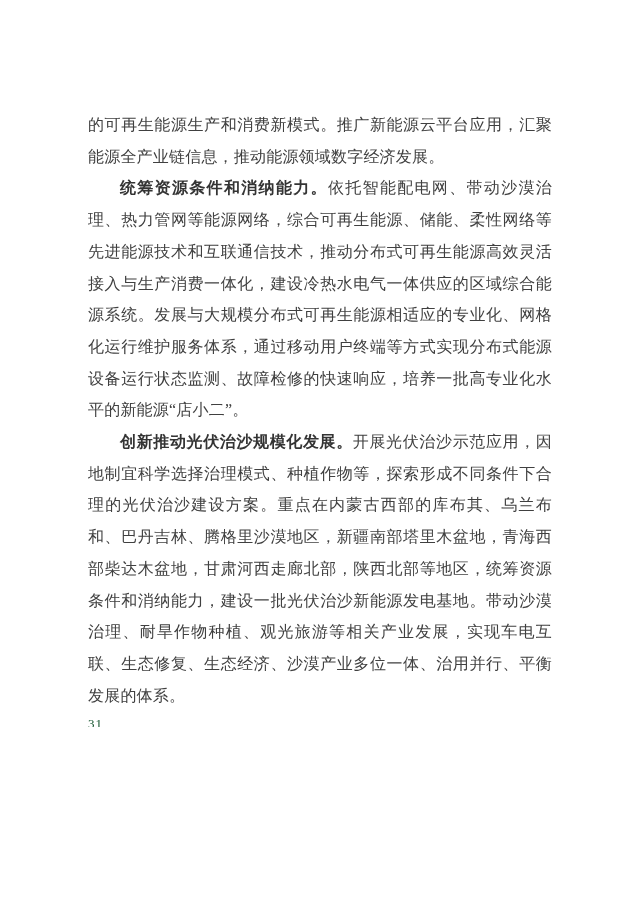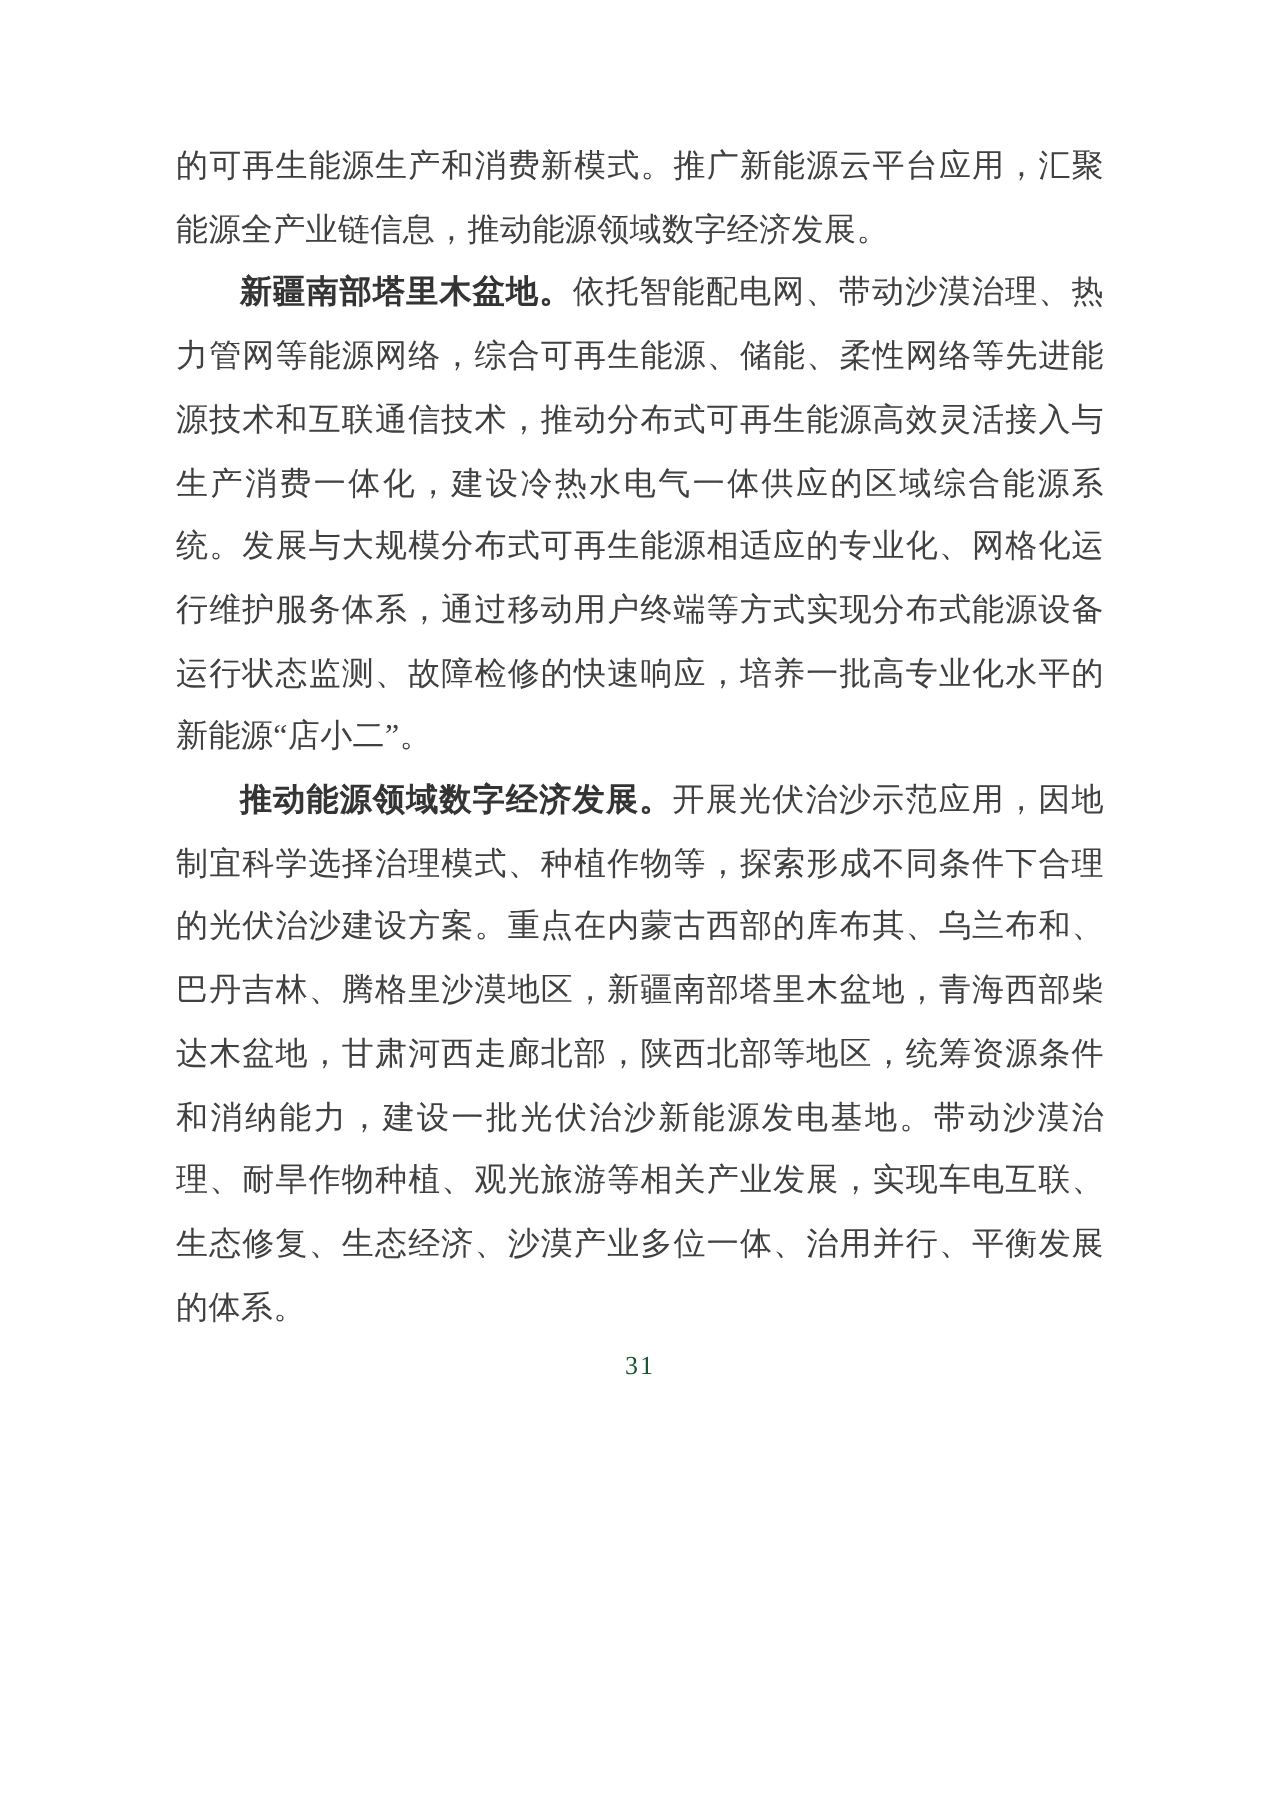--- a/index.html
+++ b/index.html
@@ -11,21 +11,21 @@
     width: 640px;
     height: 905px;
     font-family: "Liberation Serif", "DejaVu Serif", serif;
   }
   .page {
     position: relative;
     box-sizing: border-box;
     width: 640px;
     height: 727px;
     background: #ffffff;
-    padding: 68px 88px 0 88px;
+    padding: 109px 88px 0 88px;
     overflow: hidden;
   }
   .text-block {
     width: 464px;
   }
   .para {
     margin: 0;
     font-size: 16px;
     line-height: 31.7px;
     color: #404040;
@@ -36,30 +36,30 @@
   }
   .para.indent {
     text-indent: 32px;
   }
   .para .lead {
     font-weight: bold;
     color: #343434;
   }
   .page-number {
     margin-top: 4px;
-    text-align: center;
+    text-align: left;
     font-size: 13px;
     line-height: 18px;
     color: #14532d;
     letter-spacing: 1px;
   }
 </style>
 </head>
 <body>
 
 <div class="page">
   <div class="text-block">
     <p class="para"><span class="lead"></span><span>的可再生能源生产和消费新模式。推广新能源云平台应用，汇聚能源全产业链信息，推动能源领域数字经济发展。</span></p>
-    <p class="para indent"><span class="lead">新疆南部塔里木盆地。</span><span>依托智能配电网、带动沙漠治理、热力管网等能源网络，综合可再生能源、储能、柔性网络等先进能源技术和互联通信技术，推动分布式可再生能源高效灵活接入与生产消费一体化，建设冷热水电气一体供应的区域综合能源系统。发展与大规模分布式可再生能源相适应的专业化、网格化运行维护服务体系，通过移动用户终端等方式实现分布式能源设备运行状态监测、故障检修的快速响应，培养一批高专业化水平的新能源“店小二”。</span></p>
-    <p class="para indent"><span class="lead">推动能源领域数字经济发展。</span><span>开展光伏治沙示范应用，因地制宜科学选择治理模式、种植作物等，探索形成不同条件下合理的光伏治沙建设方案。重点在内蒙古西部的库布其、乌兰布和、巴丹吉林、腾格里沙漠地区，新疆南部塔里木盆地，青海西部柴达木盆地，甘肃河西走廊北部，陕西北部等地区，统筹资源条件和消纳能力，建设一批光伏治沙新能源发电基地。带动沙漠治理、耐旱作物种植、观光旅游等相关产业发展，实现车电互联、生态修复、生态经济、沙漠产业多位一体、治用并行、平衡发展的体系。</span></p>
+    <p class="para indent"><span class="lead">统筹资源条件和消纳能力。</span><span>依托智能配电网、带动沙漠治理、热力管网等能源网络，综合可再生能源、储能、柔性网络等先进能源技术和互联通信技术，推动分布式可再生能源高效灵活接入与生产消费一体化，建设冷热水电气一体供应的区域综合能源系统。发展与大规模分布式可再生能源相适应的专业化、网格化运行维护服务体系，通过移动用户终端等方式实现分布式能源设备运行状态监测、故障检修的快速响应，培养一批高专业化水平的新能源“店小二”。</span></p>
+    <p class="para indent"><span class="lead">创新推动光伏治沙规模化发展。</span><span>开展光伏治沙示范应用，因地制宜科学选择治理模式、种植作物等，探索形成不同条件下合理的光伏治沙建设方案。重点在内蒙古西部的库布其、乌兰布和、巴丹吉林、腾格里沙漠地区，新疆南部塔里木盆地，青海西部柴达木盆地，甘肃河西走廊北部，陕西北部等地区，统筹资源条件和消纳能力，建设一批光伏治沙新能源发电基地。带动沙漠治理、耐旱作物种植、观光旅游等相关产业发展，实现车电互联、生态修复、生态经济、沙漠产业多位一体、治用并行、平衡发展的体系。</span></p>
   </div>
   <div class="page-number">31</div>
 </div>
 
 </body></html>

